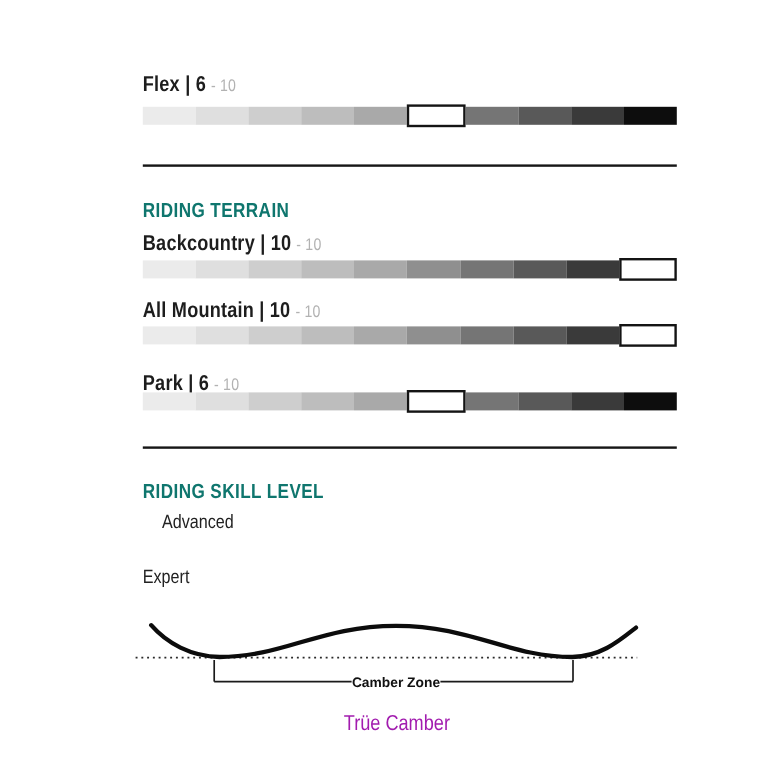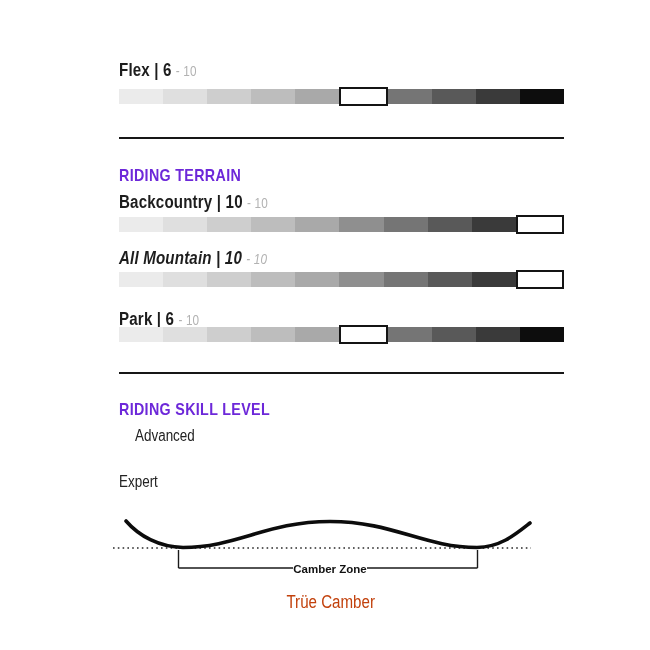--- a/index.html
+++ b/index.html
@@ -3,27 +3,27 @@
 <meta charset="utf-8">
 <style>
   html,body{margin:0;padding:0;background:#ffffff;}
   #page{position:relative;width:586px;height:650px;background:#ffffff;overflow:hidden;
         font-family:"Liberation Sans",sans-serif;color:#1c1c1c;}
   .content{position:absolute;left:119px;top:0;width:445px;}
   .abs{position:absolute;left:0;}
   .cond{display:inline-block;transform:scaleX(.84);transform-origin:0 50%;white-space:nowrap;}
   .rating-title{font-size:18px;font-weight:700;letter-spacing:.2px;color:#1d1d1d;}
   .muted{font-weight:400;font-size:14px;color:#b2b2b2;margin-left:5px;}
-  .section-heading{font-size:17px;font-weight:700;letter-spacing:.4px;color:#6d28d9;}
+  .section-heading{font-size:17px;font-weight:700;letter-spacing:.4px;color:#0f766e;}
   .skill-item{font-size:16px;font-weight:400;color:#222;}
   .bar{display:flex;width:445px;height:15px;align-items:center;}
   .seg{flex:1 1 0;height:15px;}
   .seg-hl{height:19px;background:#ffffff;border:2px solid #141414;box-sizing:border-box;z-index:2;}
   .divider{height:2px;background:#161616;width:445px;}
-  .camber-name{font-size:18px;font-weight:500;color:#c2410c;text-align:center;}
+  .camber-name{font-size:18px;font-weight:500;color:#a21caf;text-align:center;}
   .cond-c{display:inline-block;transform:scaleX(.84);transform-origin:50% 50%;white-space:nowrap;}
   svg text{font-family:"Liberation Sans",sans-serif;}
 </style>
 </head>
 <body>
 
 <div id="page">
   <div class="content">
 
     <div class="abs rating-title" style="top:60px;">
@@ -57,21 +57,21 @@
         <div class="seg" style="background: rgb(206, 206, 206);"></div>
         <div class="seg" style="background: rgb(189, 189, 189);"></div>
         <div class="seg" style="background: rgb(169, 169, 169);"></div>
         <div class="seg" style="background: rgb(143, 143, 143);"></div>
         <div class="seg" style="background: rgb(117, 117, 117);"></div>
         <div class="seg" style="background: rgb(89, 89, 89);"></div>
         <div class="seg" style="background: rgb(58, 58, 58);"></div>
         <div class="seg seg-hl"></div>
       </div>
 
-    <div class="abs rating-title" style="top:248px;font-style:italic;">
+    <div class="abs rating-title" style="top:248px;">
       <span class="cond"><span>All Mountain | 10</span><span class="muted">- 10</span></span>
     </div>
     <div class="abs bar" style="top:272px;">
         <div class="seg" style="background: rgb(235, 235, 235);"></div>
         <div class="seg" style="background: rgb(223, 223, 223);"></div>
         <div class="seg" style="background: rgb(206, 206, 206);"></div>
         <div class="seg" style="background: rgb(189, 189, 189);"></div>
         <div class="seg" style="background: rgb(169, 169, 169);"></div>
         <div class="seg" style="background: rgb(143, 143, 143);"></div>
         <div class="seg" style="background: rgb(117, 117, 117);"></div>

